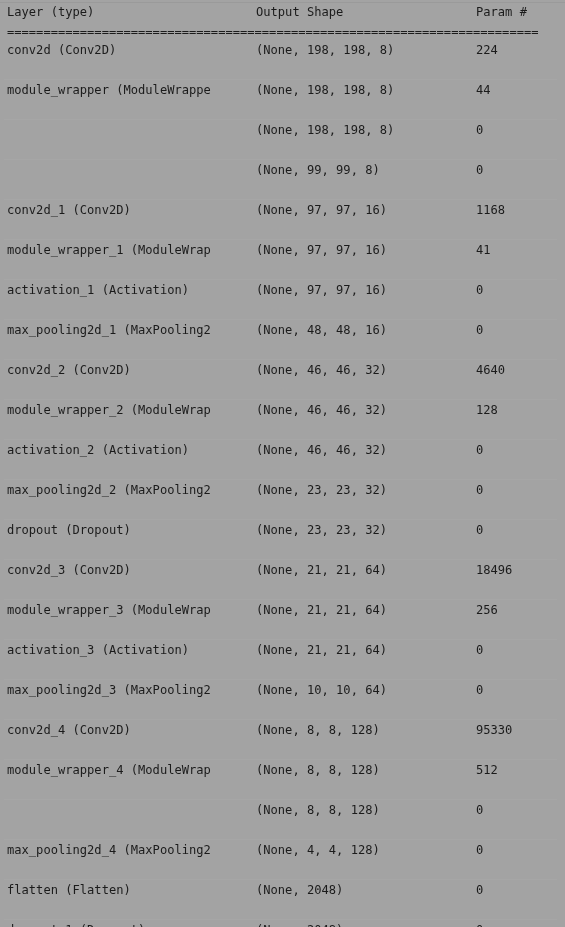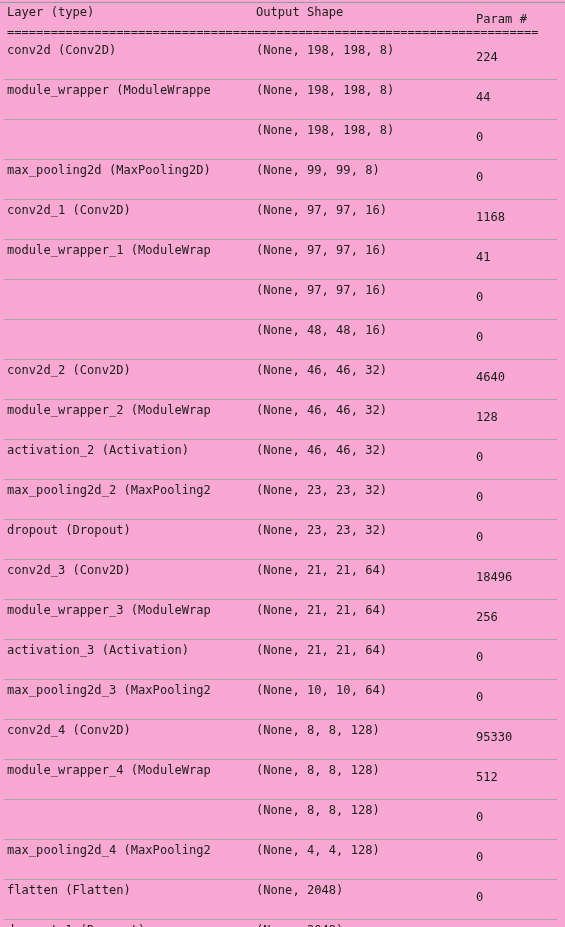--- a/index.html
+++ b/index.html
@@ -11,21 +11,21 @@
     width: 565px;
     height: 927px;
     overflow: hidden;
     font-family: "DejaVu Sans Mono", "Liberation Mono", monospace;
   }
 
   #summary-root {
     position: relative;
     width: 565px;
     height: 927px;
-    background: #f9a8d4;
+    background: #a3a3a3;
   }
 
   
   .top-rule {
     position: absolute;
     top: 2px;
     left: 0;
     width: 565px;
     height: 1px;
     background: #9a9a9a;
@@ -48,21 +48,21 @@
     position: absolute;
     top: 4px;
     font-size: 12.1px;
     line-height: 15px;
     color: #1b1b1b;
     white-space: pre;
     letter-spacing: 0px;
   }
   .c-layer  { left: 3px; }
   .c-shape  { left: 252px; }
-  .c-param  { left: 472px; margin-top: 7px; }
+  .c-param  { left: 472px; }
 
   
   .row.header { height: 22px; }
   .row.header .cell { top: 1px; }
 
   
   .eq-line {
     font-size: 12.1px;
     line-height: 13px;
     color: #1b1b1b;
@@ -111,39 +111,40 @@
         <div class="row ruled">
           <span class="cell c-layer">module_wrapper (ModuleWrappe</span>
           <span class="cell c-shape">(None, 198, 198, 8)</span>
           <span class="cell c-param">44</span>
         </div>
         <div class="row ruled">
           <span class="cell c-shape">(None, 198, 198, 8)</span>
           <span class="cell c-param">0</span>
         </div>
         <div class="row ruled">
-          <span class="cell c-layer">max_pooling2d (MaxPooling2D)</span>
           <span class="cell c-shape">(None, 99, 99, 8)</span>
           <span class="cell c-param">0</span>
         </div>
         <div class="row ruled">
           <span class="cell c-layer">conv2d_1 (Conv2D)</span>
           <span class="cell c-shape">(None, 97, 97, 16)</span>
           <span class="cell c-param">1168</span>
         </div>
         <div class="row ruled">
           <span class="cell c-layer">module_wrapper_1 (ModuleWrap</span>
           <span class="cell c-shape">(None, 97, 97, 16)</span>
           <span class="cell c-param">41</span>
         </div>
         <div class="row ruled">
+          <span class="cell c-layer">activation_1 (Activation)</span>
           <span class="cell c-shape">(None, 97, 97, 16)</span>
           <span class="cell c-param">0</span>
         </div>
         <div class="row ruled">
+          <span class="cell c-layer">max_pooling2d_1 (MaxPooling2</span>
           <span class="cell c-shape">(None, 48, 48, 16)</span>
           <span class="cell c-param">0</span>
         </div>
         <div class="row ruled">
           <span class="cell c-layer">conv2d_2 (Conv2D)</span>
           <span class="cell c-shape">(None, 46, 46, 32)</span>
           <span class="cell c-param">4640</span>
         </div>
         <div class="row ruled">
           <span class="cell c-layer">module_wrapper_2 (ModuleWrap</span>

